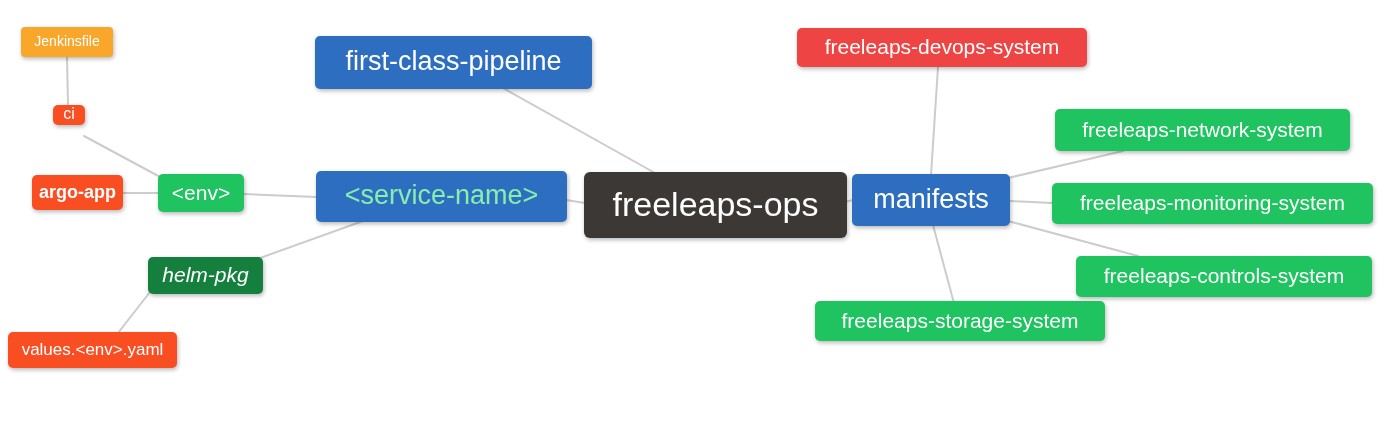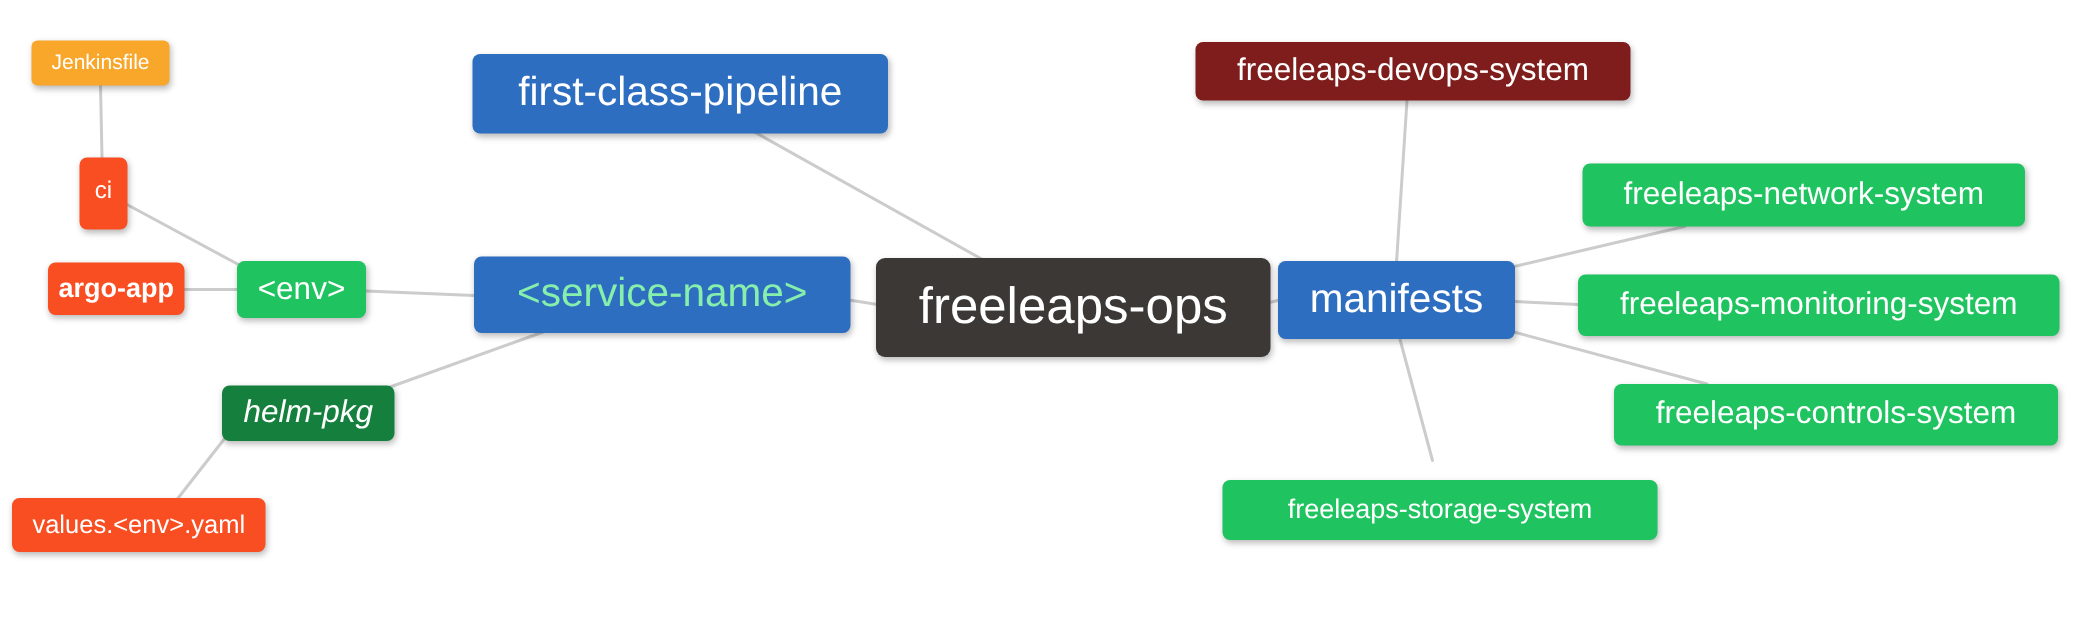--- a/index.html
+++ b/index.html
@@ -42,29 +42,29 @@
     line-height: 1;
     padding-bottom: 2px;
   }
   
   .n-root        { left: 584px;  top: 172px; width: 263px; height: 66px; font-size: 34px; border-radius: 6px; }
   .n-fcp         { left: 315px;  top: 36px;  width: 277px; height: 53px; font-size: 27px; text-align: center; }
   .n-svc         { left: 316px;  top: 171px; width: 251px; height: 51px; font-size: 27px; }
   .n-manifests   { left: 852px;  top: 174px; width: 158px; height: 52px; font-size: 27px; }
   .n-env         { left: 158px;  top: 174px; width: 86px;  height: 38px; font-size: 21px; }
   .n-helm        { left: 148px;  top: 257px; width: 115px; height: 37px; font-size: 21px; }
-  .n-ci          { left: 53px;   top: 105px; width: 32px;  height: 48px; font-size: 16px; }
+  .n-ci          { left: 53px;   top: 105px; width: 32px;  height: 20px; font-size: 16px; }
   .n-argo        { left: 32px;   top: 175px; width: 91px;  height: 35px; font-size: 18px; font-weight: bold; }
   .n-jenkins     { left: 21px;   top: 27px;  width: 92px;  height: 30px; font-size: 14px; border-radius: 4px; }
   .n-values      { left: 8px;    top: 332px; width: 169px; height: 36px; font-size: 17px; }
   .n-devops      { left: 797px;  top: 28px;  width: 290px; height: 39px; font-size: 21px; }
   .n-network     { left: 1055px; top: 109px; width: 295px; height: 42px; font-size: 21px; }
   .n-monitoring  { left: 1052px; top: 183px; width: 321px; height: 41px; font-size: 21px; }
   .n-controls    { left: 1061px; top: 256px; width: 296px; height: 41px; font-size: 21px; margin-left: 15px; }
-  .n-storage     { left: 815px;  top: 320px; width: 290px; height: 40px; font-size: 18px; text-align: right; }
+  .n-storage     { left: 815px;  top: 301px; width: 290px; height: 40px; font-size: 21px; text-align: right; }
 </style>
 </head>
 <body>
 
 <div class="canvas">
 
   <svg class="edges" viewBox="0 0 1390 421" xmlns="http://www.w3.org/2000/svg">
     <line x1="67" y1="57" x2="68" y2="105" stroke="#CCCCCC"></line>
     <line x1="84" y1="136" x2="162" y2="178" stroke="#CCCCCC"></line>
     <line x1="123" y1="193" x2="158" y2="193" stroke="#CCCCCC"></line>
@@ -84,19 +84,19 @@
   <div class="node n-root" style="background: rgb(59, 56, 54); color: rgb(255, 255, 255);">freeleaps-ops</div>
   <div class="node n-fcp" style="background: rgb(46, 110, 192); color: rgb(255, 255, 255);">first-class-pipeline</div>
   <div class="node n-svc" style="background: rgb(46, 110, 192); color: #86efac;">&lt;service-name&gt;</div>
   <div class="node n-manifests" style="background: rgb(46, 110, 192); color: rgb(255, 255, 255);">manifests</div>
   <div class="node n-env" style="background: rgb(31, 195, 96); color: rgb(255, 255, 255);">&lt;env&gt;</div>
   <div class="node n-helm" style="background: #15803d; color: rgb(255, 255, 255); font-style: italic;">helm-pkg</div>
   <div class="node n-ci" style="background: rgb(249, 77, 34); color: rgb(255, 255, 255);">ci</div>
   <div class="node n-argo" style="background: rgb(249, 77, 34); color: rgb(255, 255, 255);">argo-app</div>
   <div class="node n-jenkins" style="background: rgb(249, 167, 43); color: rgb(255, 255, 255);">Jenkinsfile</div>
   <div class="node n-values" style="background: rgb(249, 77, 34); color: rgb(255, 255, 255);">values.&lt;env&gt;.yaml</div>
-  <div class="node n-devops" style="background: #7f1d1d; color: rgb(255, 255, 255);">freeleaps-devops-system</div>
+  <div class="node n-devops" style="background: #ef4444; color: rgb(255, 255, 255);">freeleaps-devops-system</div>
   <div class="node n-network" style="background: rgb(31, 195, 96); color: rgb(255, 255, 255);">freeleaps-network-system</div>
   <div class="node n-monitoring" style="background: rgb(31, 195, 96); color: rgb(255, 255, 255);">freeleaps-monitoring-system</div>
   <div class="node n-controls" style="background: rgb(31, 195, 96); color: rgb(255, 255, 255);">freeleaps-controls-system</div>
   <div class="node n-storage" style="background: rgb(31, 195, 96); color: rgb(255, 255, 255);">freeleaps-storage-system</div>
 
 </div>
 
 </body></html>

